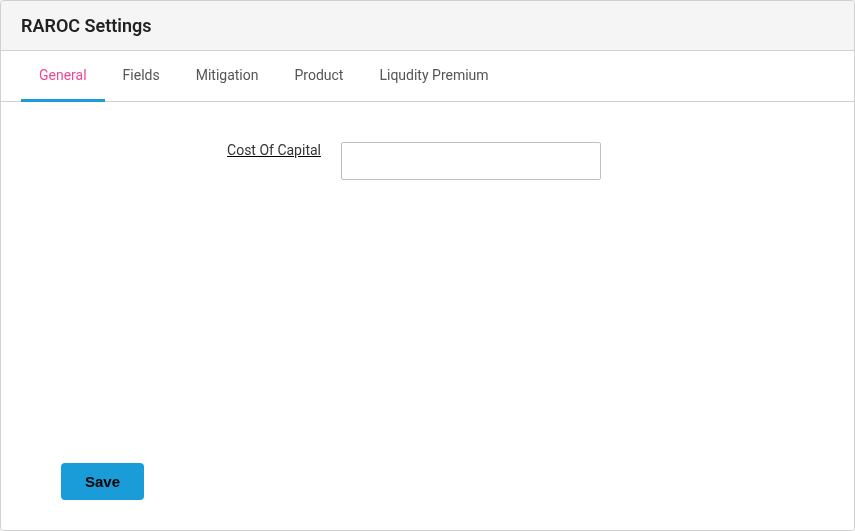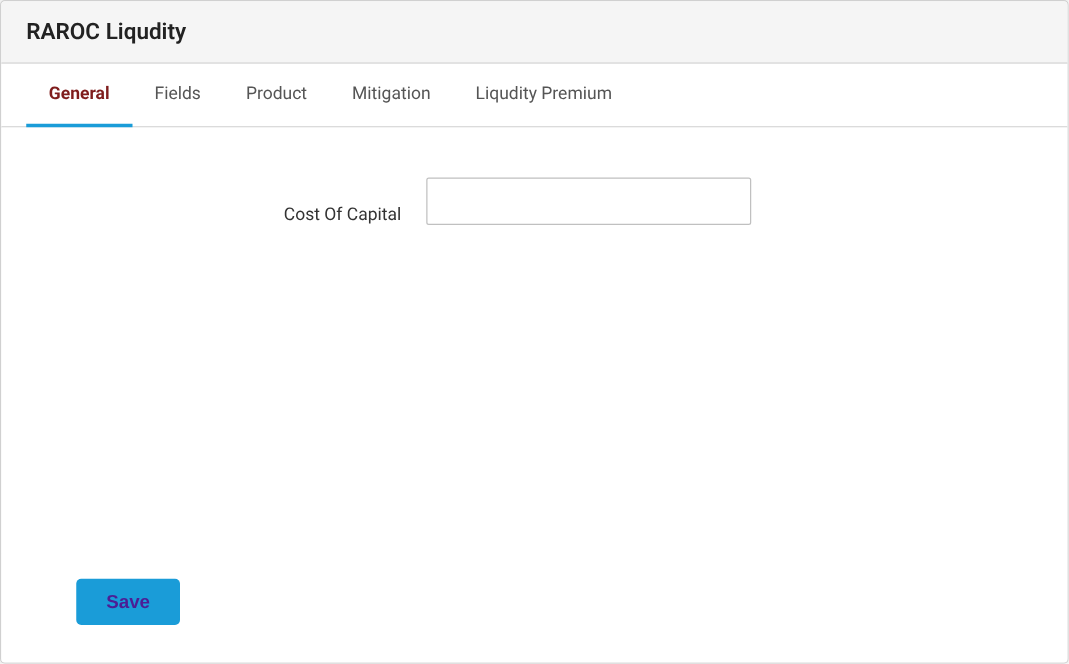--- a/index.html
+++ b/index.html
@@ -52,35 +52,36 @@
       padding: 16px 18px;
       font-size: 14px;
       color: #555;
       cursor: pointer;
       border-bottom: 3px solid transparent;
       margin-bottom: -1px;
       white-space: nowrap;
     }
 
     .tab.active {
-      color: #7f1d1d;
+      color: #ec4899;
       border-bottom: 3px solid #1a9cd8;
-      font-weight: 700;
+      font-weight: 400;
     }
 
     .content {
       flex: 1;
       padding: 40px 60px;
       background: #fff;
     }
 
     .form-group {
       display: flex;
-      align-items: flex-end;
+      align-items: flex-start;
       margin-bottom: 30px;
+      text-decoration: underline;
     }
 
     .form-label {
       text-align: right;
       width: 280px;
       font-size: 14px;
       color: #333;
       padding-right: 20px;
       flex-shrink: 0;
     }
@@ -96,50 +97,50 @@
       outline: none;
     }
 
     .footer {
       padding: 20px 60px 30px;
       background: #fff;
     }
 
     .save-button {
       background: #1a9cd8;
-      color: #4c1d95;
+      color: #000000;
       border: none;
       border-radius: 4px;
       padding: 10px 24px;
       font-size: 15px;
       font-weight: 600;
       cursor: pointer;
       min-width: 80px;
     }
   </style>
 </head>
 <body>
 
 <div class="window">
   <div class="title-bar">
-    <h1>RAROC Liqudity</h1>
+    <h1>RAROC Settings</h1>
   </div>
 
   <div class="tab-bar">
     <div class="tab active">
       <span>General</span>
     </div>
     <div class="tab">
       <span>Fields</span>
     </div>
     <div class="tab">
-      <span>Product</span>
+      <span>Mitigation</span>
     </div>
     <div class="tab">
-      <span>Mitigation</span>
+      <span>Product</span>
     </div>
     <div class="tab">
       <span>Liqudity Premium</span>
     </div>
   </div>
 
   <div class="content">
     <div class="form-group">
       <label class="form-label">Cost Of Capital</label>
       <input type="text" class="form-input" value="" style="">

